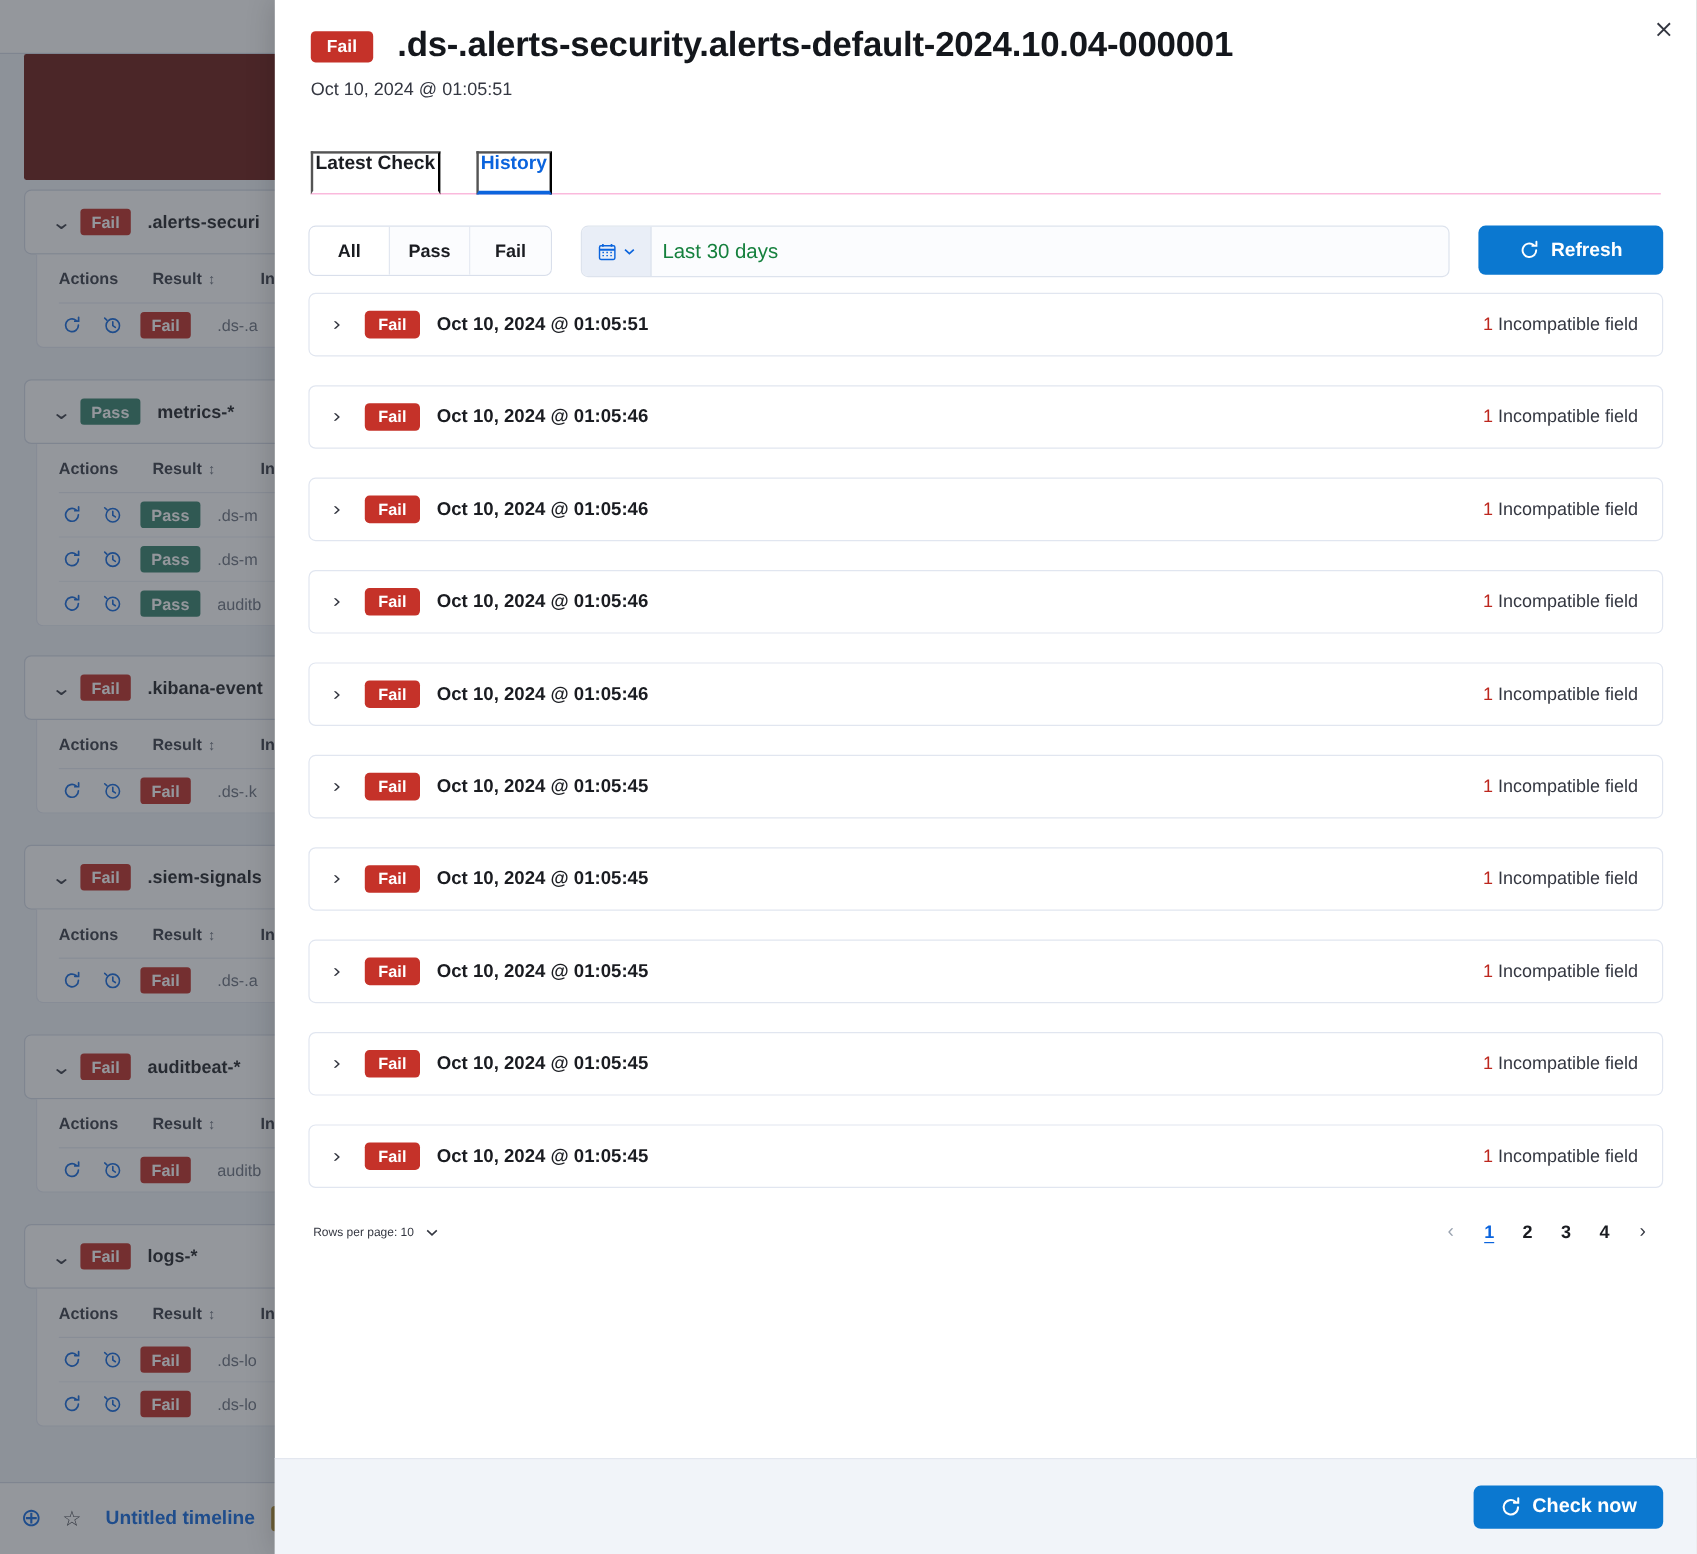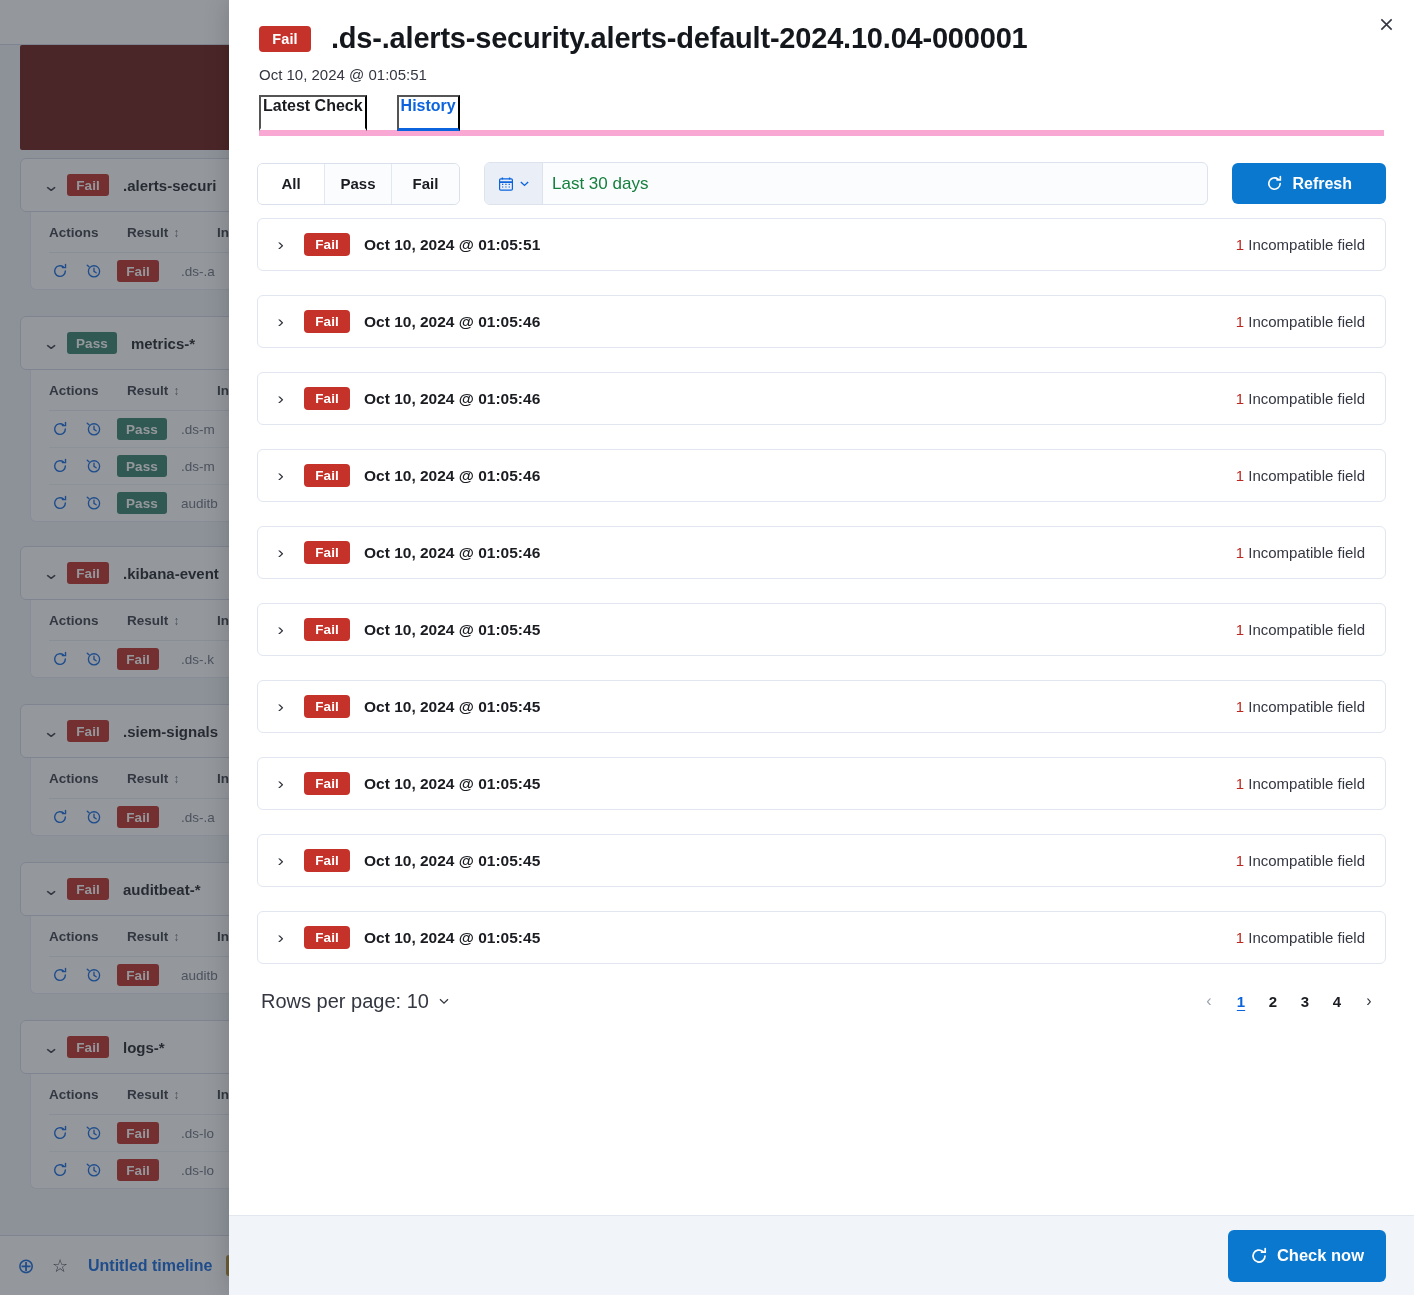--- a/index.html
+++ b/index.html
@@ -235,24 +235,24 @@
     letter-spacing: -0.2px;
     white-space: nowrap;
     text-align: center;
   }
   .fly-sub {
     margin-top: 11px;
     font-size: 15px;
     color: #343741;
   }
   .tabs {
-    margin-top: 12px;
+    margin-top: 43px;
     display: flex;
     gap: 30px;
-    border-bottom: 6px solid #f9a8d4;
+    border-bottom: 1px solid #f9a8d4;
   }
   .tab {
     font-size: 16px;
     font-weight: bold;
     color: #1a1c21;
     padding: 0 2px 13px 2px;
     cursor: pointer;
     border-bottom: 3px solid transparent;
     margin-bottom: -1px;
     background: none;
@@ -263,21 +263,20 @@
   }
 
   .fly-body {
     flex: 1;
     padding: 26px 28px 0 28px;
     overflow: hidden;
   }
 
   .controls {
     display: flex;
-    align-items: center;
     gap: 24px;
   }
   .seg {
     display: flex;
     border: 1px solid #d9dfeb;
     border-radius: 6px;
     overflow: hidden;
     background: #fbfcfe;
     height: 40px;
   }
@@ -386,21 +385,21 @@
   }
   .row-right .cnt { color: #bd271e; }
 
   .pager {
     display: flex;
     align-items: center;
     padding: 0 4px;
     margin-top: 2px;
   }
   .rows-per-page {
-    font-size: 20px;
+    font-size: 10px;
     color: #343741;
     display: inline-flex;
     align-items: center;
     gap: 9px;
     cursor: pointer;
     background: none;
     border: none;
     padding: 0;
     font-family: inherit;
   }
@@ -435,21 +434,21 @@
     height: 80px;
     background: #f1f4f9;
     border-top: 1px solid #e3e7ef;
     display: flex;
     align-items: center;
     justify-content: flex-end;
     padding-right: 28px;
     box-sizing: border-box;
   }
   .btn-check-now {
-    height: 52px;
+    height: 36px;
     font-size: 16.5px;
     padding: 0 22px;
   }
   svg { display: block; }
 </style>
 </head>
 <body>
 
 <div id="root">
 

